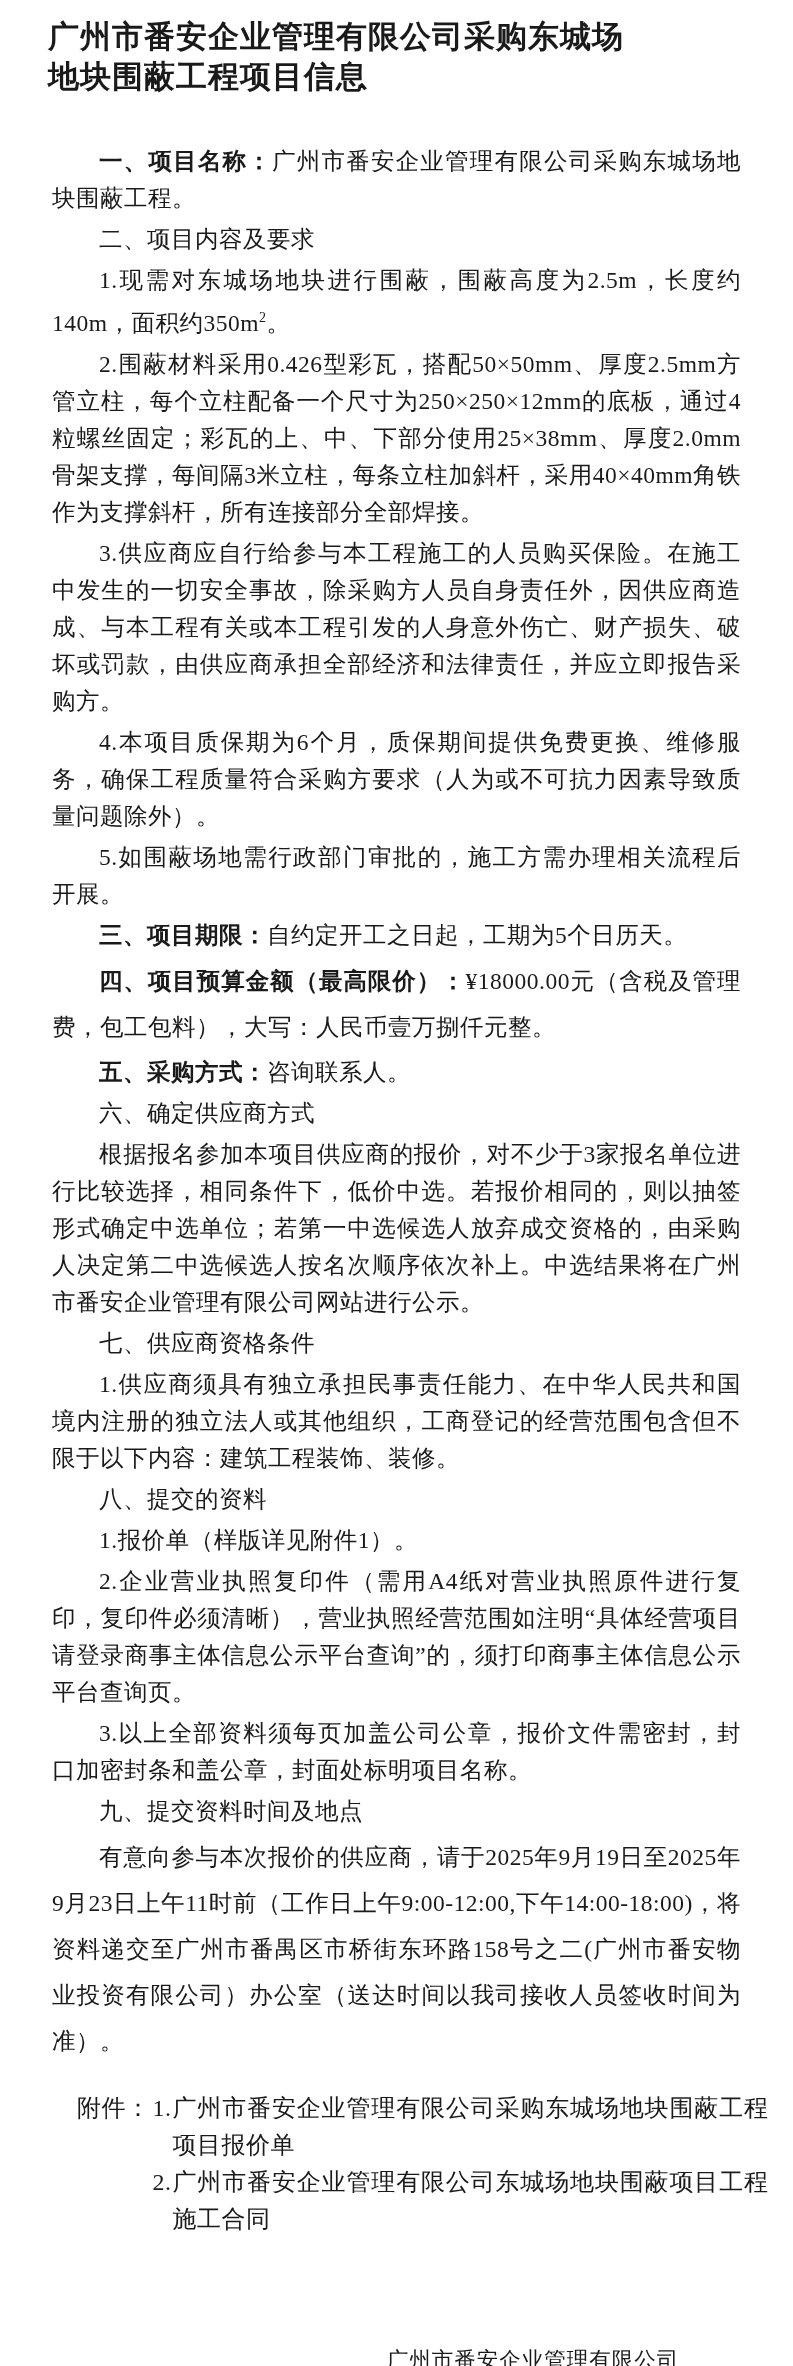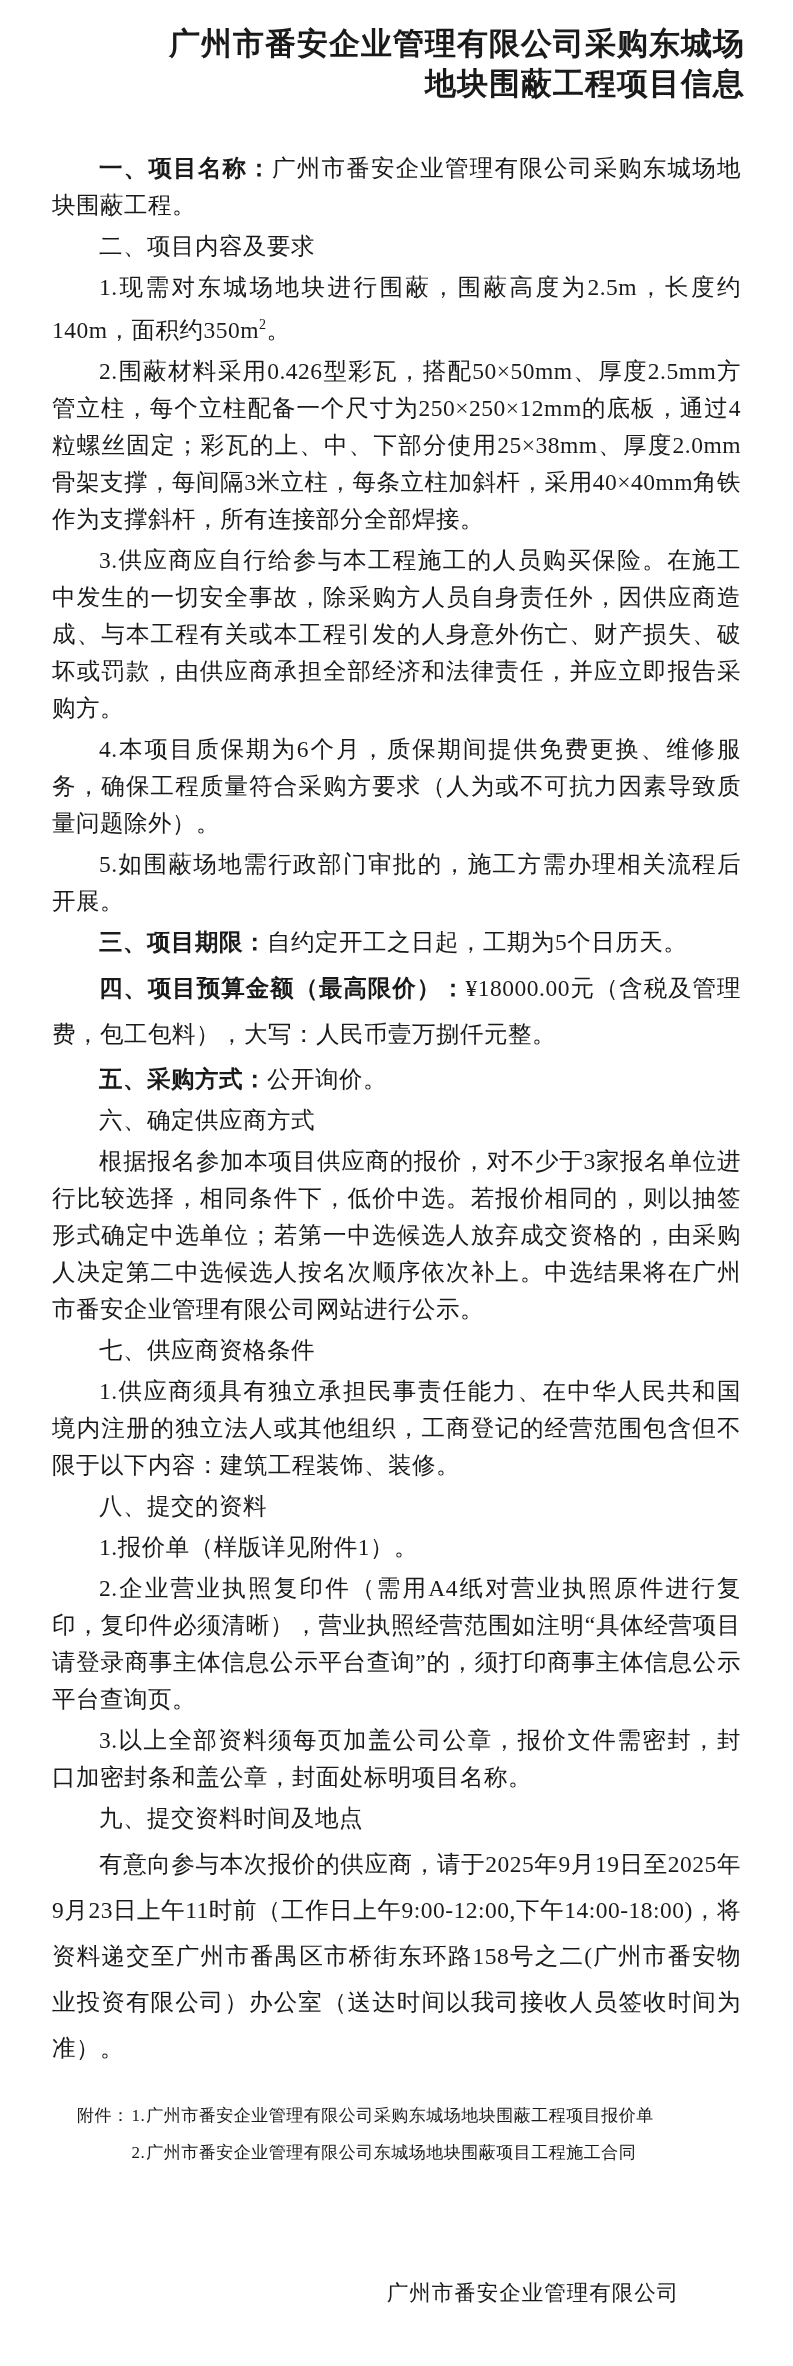--- a/index.html
+++ b/index.html
@@ -8,25 +8,25 @@
     width: 793px;
     height: 2366px;
     background: #ffffff;
     color: #1a1a1a;
     font-family: "Liberation Serif", "DejaVu Serif", serif;
     overflow: hidden;
     box-sizing: border-box;
     padding: 14px 48px 0 48px;
   }
   .title {
-    text-align: right;
+    text-align: left;
     font-weight: bold;
     font-size: 31px;
     line-height: 40px;
-    margin: 10px 0 46px 0;
+    margin: 3px 0 46px 0;
     letter-spacing: 1px;
   }
   .body p {
     margin: 4px;
     font-size: 23.5px;
     line-height: 37px;
     text-indent: 2em;
     text-align: justify;
     letter-spacing: 0.5px;
   }
@@ -37,21 +37,21 @@
   }
   p.heading {
     font-weight: normal;
     font-family: "Liberation Sans", "DejaVu Sans", sans-serif;
   }
   sup { font-size: 14px; }
   .attach {
     display: flex;
     margin-top: 26px;
     margin-left: 29px;
-    font-size: 17px;
+    font-size: 24px;
     line-height: 37px;
     letter-spacing: 0.5px;
   }
   .attach-label { white-space: nowrap; }
   .attach-items { margin-left: 2px; }
   .attach-item { display: flex; }
   .attach-num { white-space: nowrap; margin-right: 1px; }
   .attach-text { width: 596px; text-align: justify; }
   .signature {
     width: 300px;
@@ -86,21 +86,21 @@
     <p>3.供应商应自行给参与本工程施工的人员购买保险。在施工中发生的一切安全事故，除采购方人员自身责任外，因供应商造成、与本工程有关或本工程引发的人身意外伤亡、财产损失、破坏或罚款，由供应商承担全部经济和法律责任，并应立即报告采购方。</p>
 
     <p>4.本项目质保期为6个月，质保期间提供免费更换、维修服务，确保工程质量符合采购方要求（人为或不可抗力因素导致质量问题除外）。</p>
 
     <p>5.如围蔽场地需行政部门审批的，施工方需办理相关流程后开展。</p>
 
     <p><span class="hd">三、项目期限：</span><span>自约定开工之日起，工期为5个日历天。</span></p>
 
     <p class="wide"><span class="hd">四、项目预算金额（最高限价）：</span><span>¥18000.00元（含税及管理费，包工包料），大写：人民币壹万捌仟元整。</span></p>
 
-    <p><span class="hd">五、采购方式：</span><span>公开询价。</span></p>
+    <p><span class="hd">五、采购方式：</span><span>咨询联系人。</span></p>
 
     <p class="heading">六、确定供应商方式</p>
 
     <p>根据报名参加本项目供应商的报价，对不少于3家报名单位进行比较选择，相同条件下，低价中选。若报价相同的，则以抽签形式确定中选单位；若第一中选候选人放弃成交资格的，由采购人决定第二中选候选人按名次顺序依次补上。中选结果将在广州市番安企业管理有限公司网站进行公示。</p>
 
     <p class="heading">七、供应商资格条件</p>
 
     <p>1.供应商须具有独立承担民事责任能力、在中华人民共和国境内注册的独立法人或其他组织，工商登记的经营范围包含但不限于以下内容：建筑工程装饰、装修。</p>
 
 

